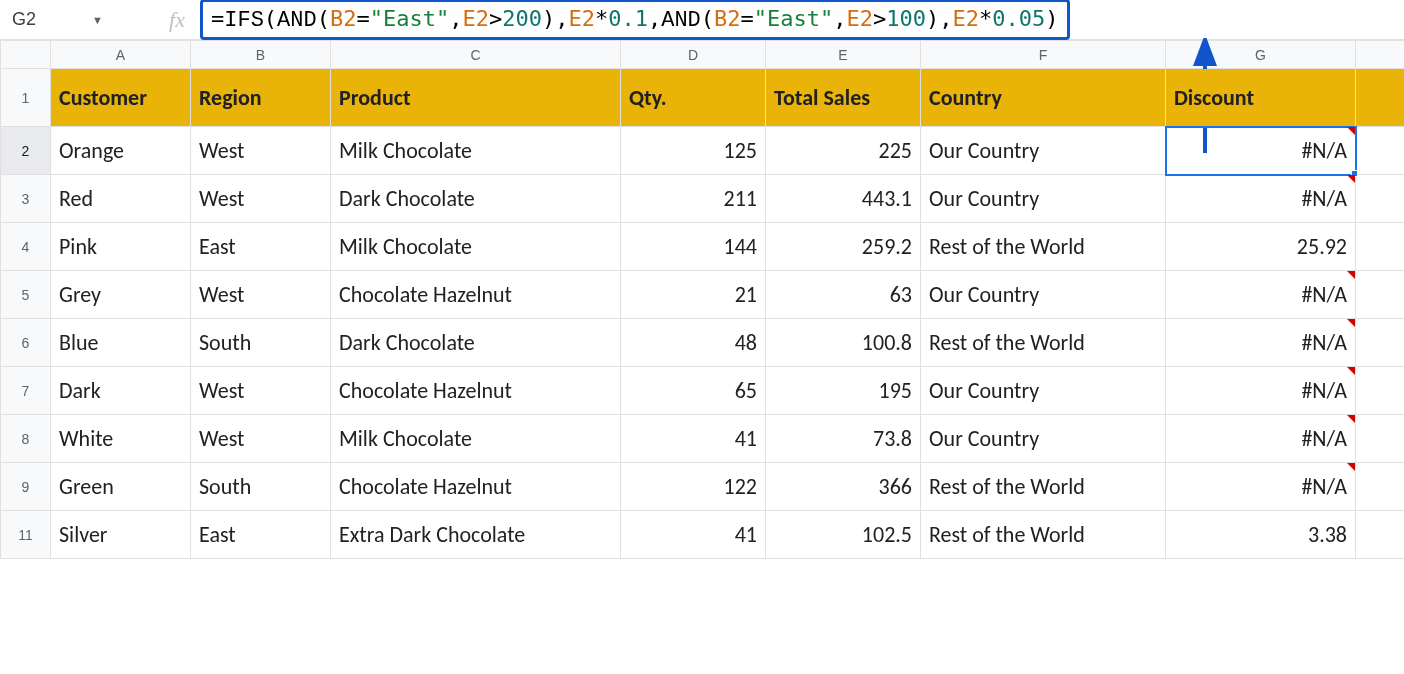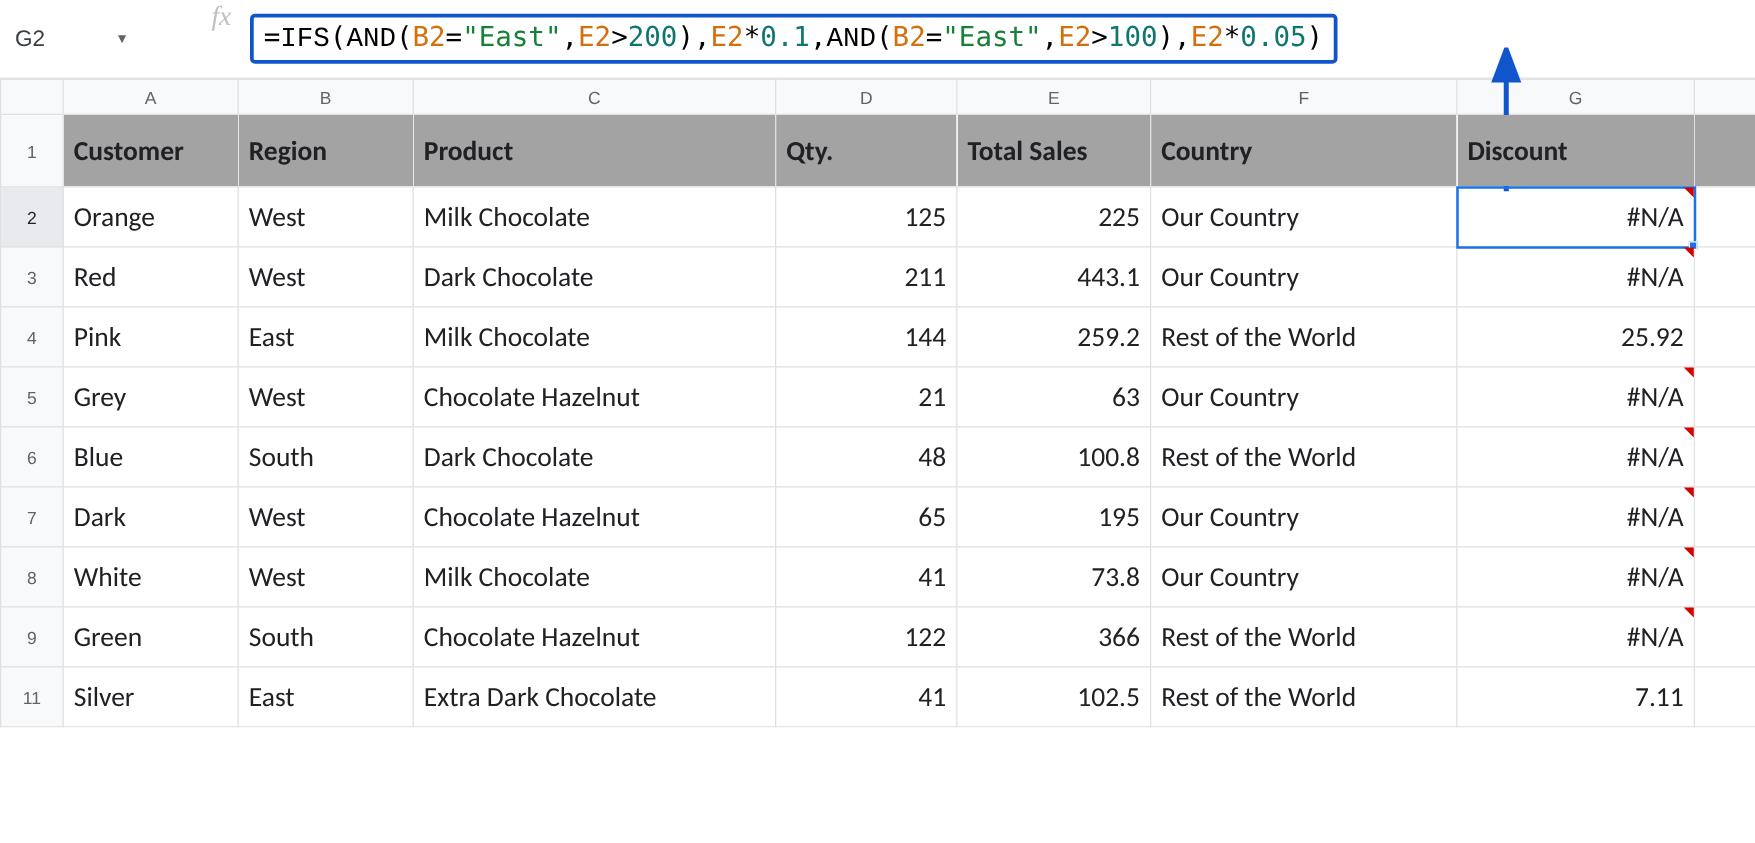--- a/index.html
+++ b/index.html
@@ -1,20 +1,21 @@
 <!DOCTYPE html>
 <html><head>
 <meta charset="utf-8">
 <style>
   * { box-sizing: border-box; margin: 0; padding: 0; }
   body { font-family: Arial, sans-serif; font-size: 14px; background: #fff; width: 1404px; }
   
   .formula-bar {
     display: flex;
-    height: 63px;
+    align-items: center;
+    height: 40px;
     border-bottom: 1px solid #e0e0e0;
     background: #fff;
   }
   .name-box {
     width: 115px;
     padding: 8px 12px;
     font-size: 18px;
     color: #3c4043;
     border-right: 0px solid #ddd;
     position: relative;
@@ -96,21 +97,21 @@
     border: 1px solid #e0e0e0;
     padding: 0 8px;
     font-size: 22px;
     color: #202124;
     font-family: 'Calibri', Arial, sans-serif;
     height: 48px;
     vertical-align: middle;
     position:relative;
   }
   tr.header-row td.cell {
-    background: #a3a3a3;
+    background: #eab308;
     font-weight: bold;
   }
   tr.header-row { height: 58px; }
   tr.header-row td.cell { height:58px; }
   td.cell.right { text-align: right; }
 
   td.cell.selected {
     outline: 2px solid #1a73e8;
     outline-offset: -1px;
   }
@@ -292,17 +293,17 @@
         <td class="cell"></td>
       </tr>
       <tr>
         <td class="row-header">11</td>
         <td class="cell"><span>Silver</span></td>
         <td class="cell"><span>East</span></td>
         <td class="cell"><span>Extra Dark Chocolate</span></td>
         <td class="cell right"><span>41</span></td>
         <td class="cell right"><span>102.5</span></td>
         <td class="cell"><span>Rest of the World</span></td>
-        <td class="cell right"><span>7.11</span></td>
+        <td class="cell right"><span>3.38</span></td>
         <td class="cell"></td>
       </tr>
     </tbody>
 </table>
 
 </body></html>

